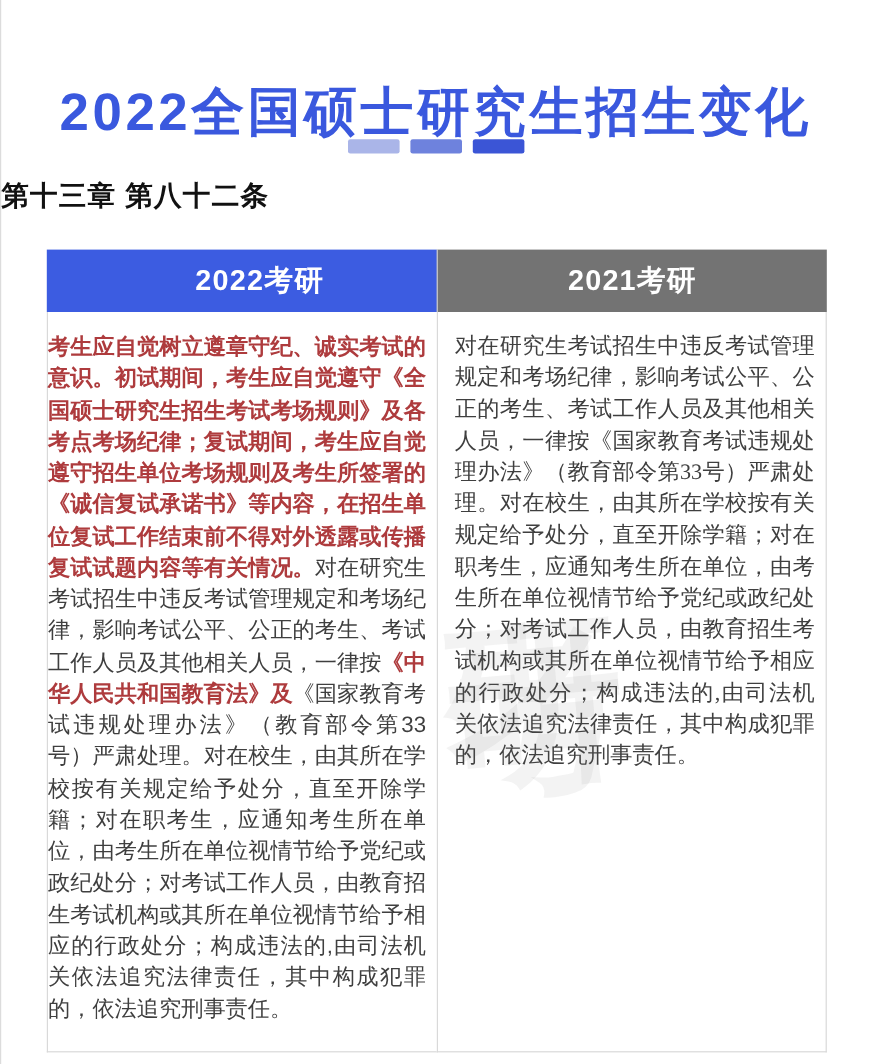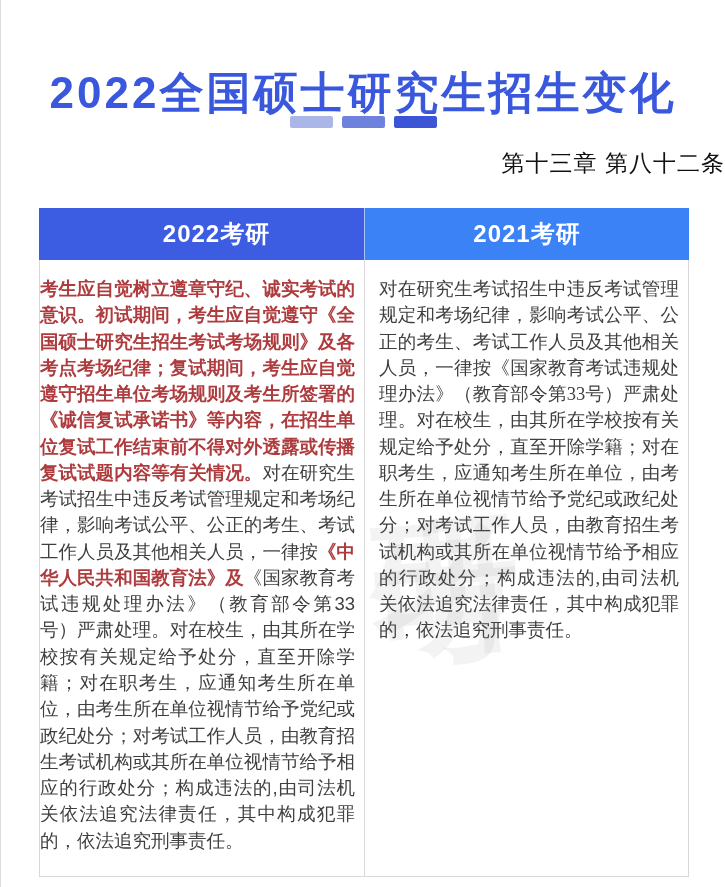--- a/index.html
+++ b/index.html
@@ -24,39 +24,39 @@
   .deco-bars {
     position:absolute; top:116px; left:0; width:100%;
     display:flex; justify-content:center; align-items:center; gap:9px;
   }
   .deco-bar { width:43px; height:12px; border-radius:2px; }
   .deco-bar.b1 { background:#aab5e8; }
   .deco-bar.b2 { background:#6e82dd; }
   .deco-bar.b3 { background:#3b55d6; }
   .section-heading {
     position:absolute; top:148px; left:0; width:100%;
-    text-align:right;
-    font-size:23px; font-weight:400;
+    text-align:left;
+    font-size:23px; font-weight:700;
     color:#111111;
     letter-spacing:1px;
   }
   .cmp-table {
     position:absolute; top:208px; left:38px;
     width:650px; height:669px;
     display:flex; flex-direction:column;
   }
   .cmp-header { display:flex; height:52px; flex:0 0 52px; }
   .cmp-th {
     flex:1 1 50%;
     display:flex; align-items:center; justify-content:center;
     color:#ffffff; font-size:24px; font-weight:700;
     letter-spacing:1px;
   }
   .cmp-th.th-2022 { background:#3c5ce1;padding-left:30px; }
-  .cmp-th.th-2021 { background:#3b82f6; border-left:1px solid rgba(255,255,255,0.55); }
+  .cmp-th.th-2021 { background:#737373; border-left:1px solid rgba(255,255,255,0.55); }
   .cmp-body { display:flex; flex:1 1 auto; }
   .cmp-cell {
     width:50%;
     background:#ffffff;
     border:1px solid #d9d9d9;
     border-top:none;
     padding:16px 9px 0 0;
     font-size:18.5px;
     line-height:1.42;
     color:#3f3f3f;

